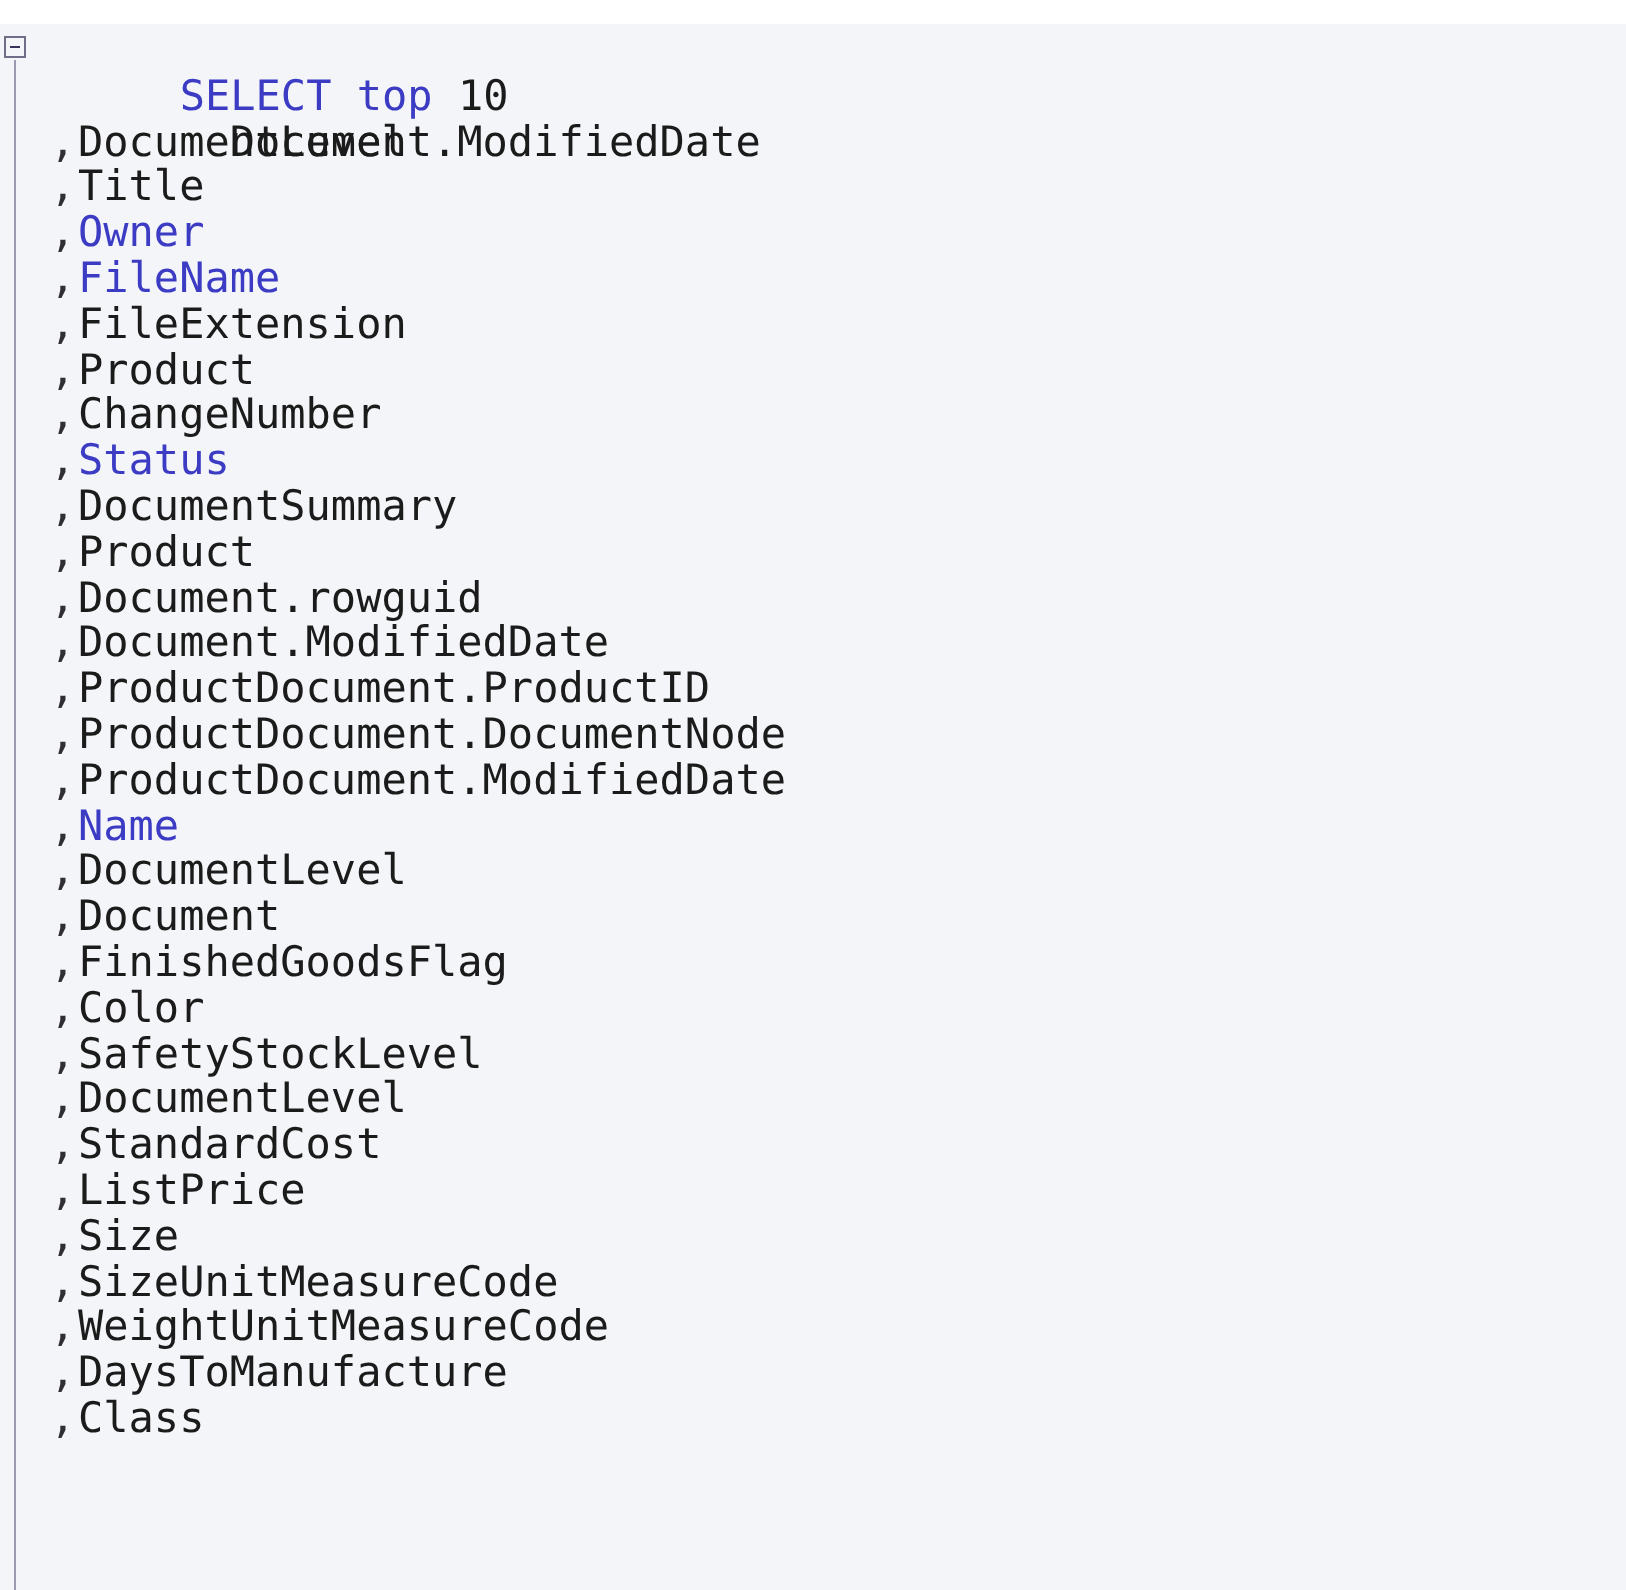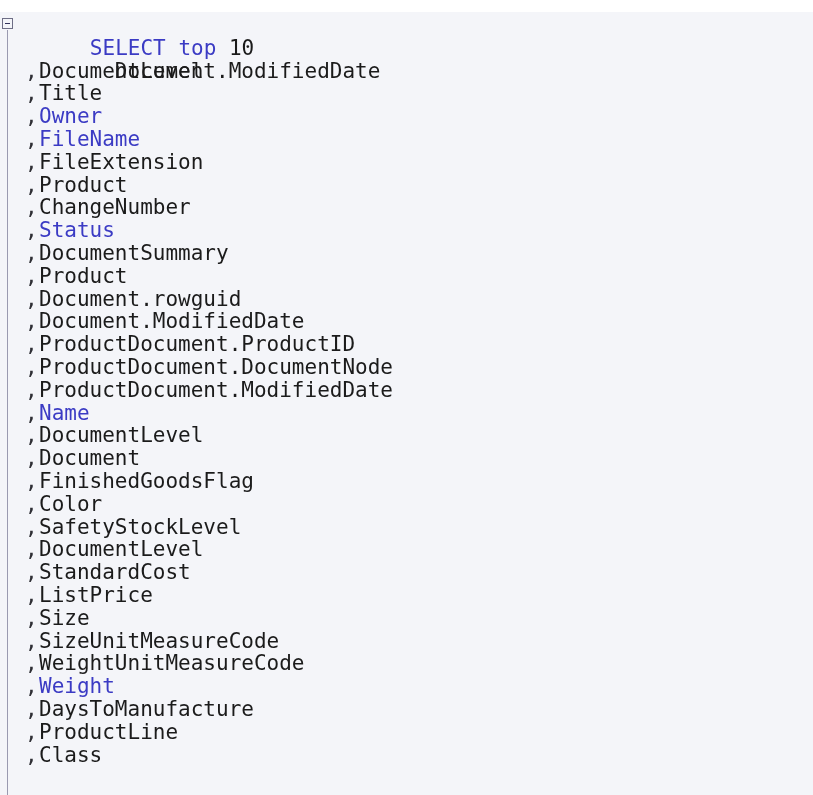--- a/index.html
+++ b/index.html
@@ -150,20 +150,18 @@
         <div class="line"><span class="comma">,</span><span class="tok-id">Document</span></div>
         <div class="line"><span class="comma">,</span><span class="tok-id">FinishedGoodsFlag</span></div>
         <div class="line"><span class="comma">,</span><span class="tok-id">Color</span></div>
         <div class="line"><span class="comma">,</span><span class="tok-id">SafetyStockLevel</span></div>
         <div class="line"><span class="comma">,</span><span class="tok-id">DocumentLevel</span></div>
         <div class="line"><span class="comma">,</span><span class="tok-id">StandardCost</span></div>
         <div class="line"><span class="comma">,</span><span class="tok-id">ListPrice</span></div>
         <div class="line"><span class="comma">,</span><span class="tok-id">Size</span></div>
         <div class="line"><span class="comma">,</span><span class="tok-id">SizeUnitMeasureCode</span></div>
         <div class="line"><span class="comma">,</span><span class="tok-id">WeightUnitMeasureCode</span></div>
-        <div class="line"><span class="comma">,</span><span class="tok-res">Weight</span></div>
         <div class="line"><span class="comma">,</span><span class="tok-id">DaysToManufacture</span></div>
-        <div class="line"><span class="comma">,</span><span class="tok-id">ProductLine</span></div>
         <div class="line"><span class="comma">,</span><span class="tok-id">Class</span></div>
       </div>
 
   </div>
 </div>
 
 </body></html>

